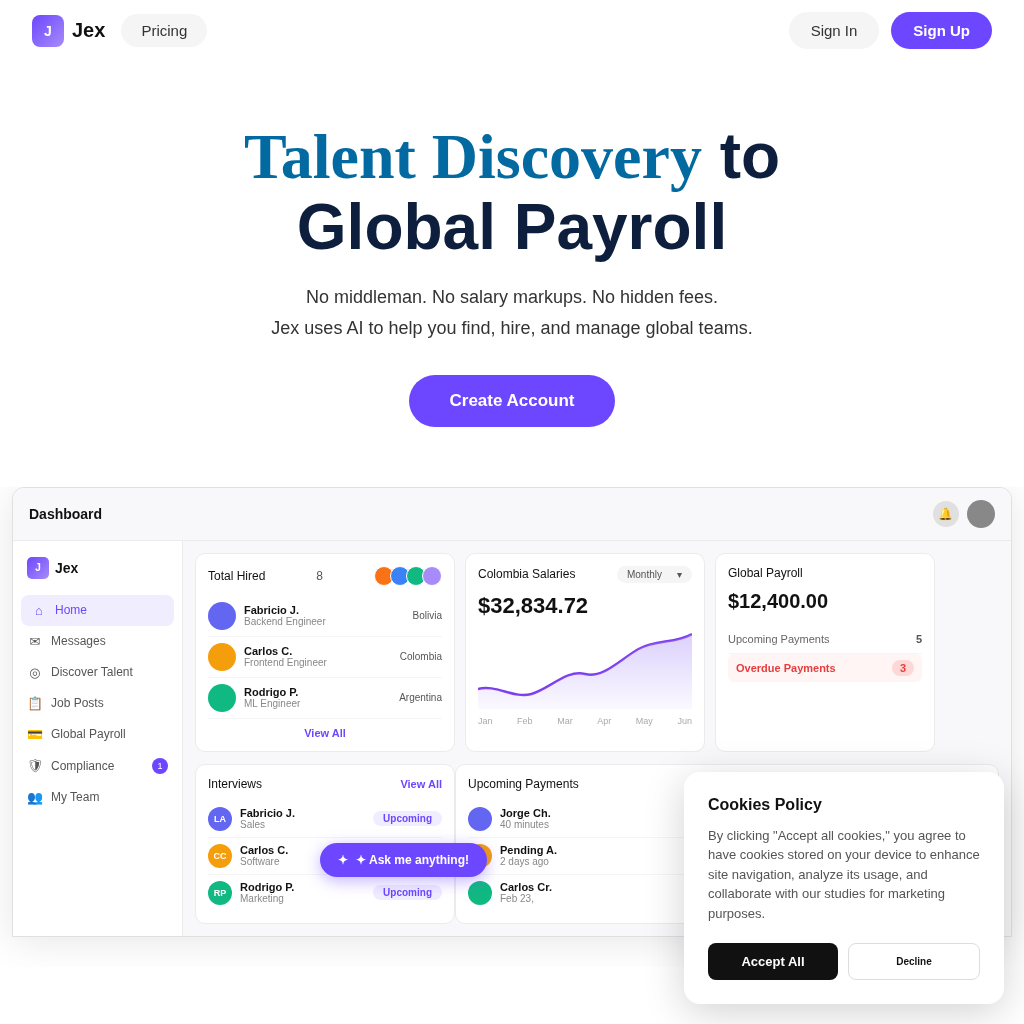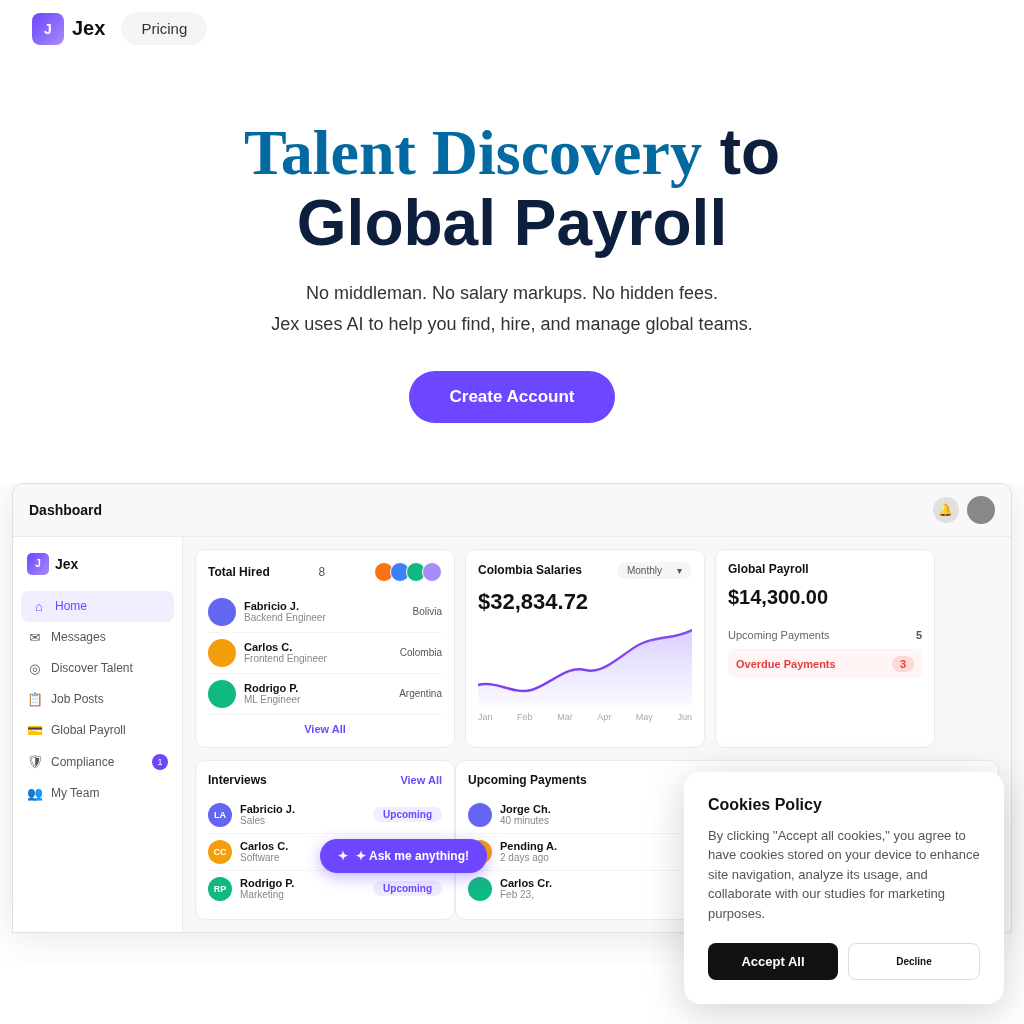--- a/index.html
+++ b/index.html
@@ -106,21 +106,21 @@
     
     .db-card {
       background: #fff; border-radius: 10px; padding: 12px;
       border: 1px solid #ebebeb;
     }
     .db-card-wide { width: 260px; }
     .db-card-mid { width: 240px; }
     .db-card-right { width: 220px; }
 
     .card-header { display: flex; align-items: center; justify-content: space-between; margin-bottom: 10px; }
-    .card-title { font-size: 12px; font-weight: 700; color: #111; }
+    .card-title { font-size: 12px; font-weight: 400; color: #111; }
     .card-count { font-size: 12px; color: #555; }
     .card-avatars { display: flex; }
     .card-av { width: 20px; height: 20px; border-radius: 50%; border: 1.5px solid #fff; margin-left: -4px; }
     .card-av:first-child { margin-left: 0; }
     .av1 { background: #f97316; }
     .av2 { background: #3b82f6; }
     .av3 { background: #10b981; }
     .av4 { background: #a78bfa; }
 
     .person-row { display: flex; align-items: center; gap: 8px; padding: 6px 0; border-bottom: 1px solid #f5f5f5; }
@@ -206,20 +206,24 @@
 
 <nav class="navbar">
   <div class="nav-left">
     <div class="logo-wrap">
       <div class="logo-icon">
         <span>J</span>
       </div>
       <span class="logo-text">Jex</span>
     </div>
     <div class="nav-pill">Pricing</div>
+  </div>
+  <div class="nav-right">
+    <button class="btn-signin">Sign In</button>
+    <button class="btn-signup">Sign Up</button>
   </div>
 </nav>
 
 <section class="hero">
   
   <h1 class="hero-title" style="margin-bottom:24px">
     <span class="highlight">Talent Discovery</span>
     <span class="dark"> to</span><br>
     <span class="dark">Global Payroll</span>
   </h1>
@@ -348,21 +352,21 @@
                 <span>May</span>
                 <span>Jun</span>
               </div>
             </div>
           </div>
 
           <div class="db-card db-card-right">
             <div class="card-header">
               <span class="card-title">Global Payroll</span>
             </div>
-            <div class="payroll-amount">$14,300.00</div>
+            <div class="payroll-amount">$12,400.00</div>
             <div class="payroll-row">
               <span class="payroll-label">Upcoming Payments</span>
               <span class="payroll-badge">5</span>
             </div>
             <div class="payroll-row overdue">
               <span class="payroll-label">Overdue Payments</span>
               <span class="payroll-badge">3</span>
             </div>
           </div>
         </div>

